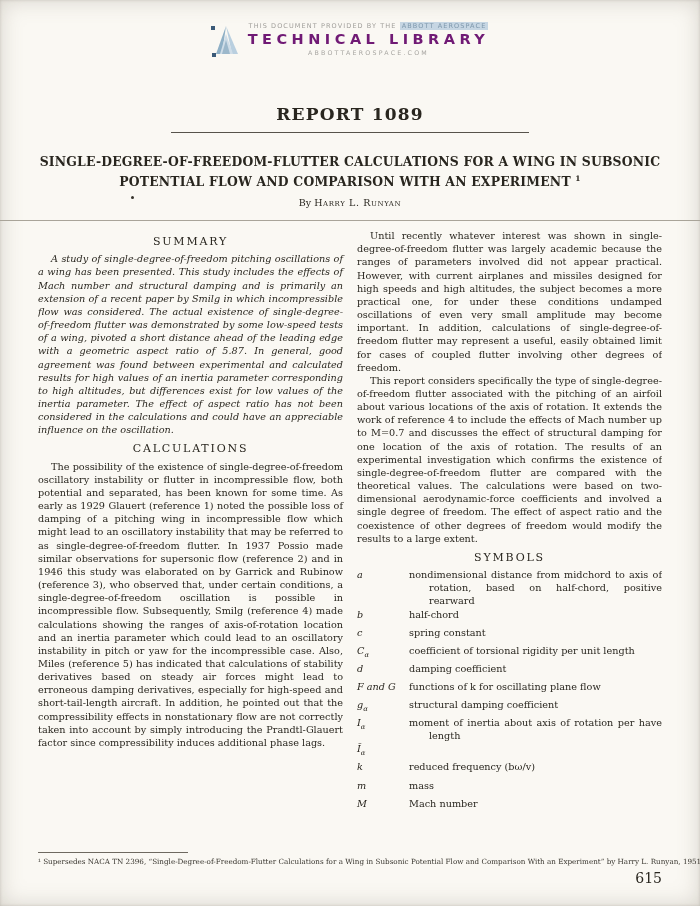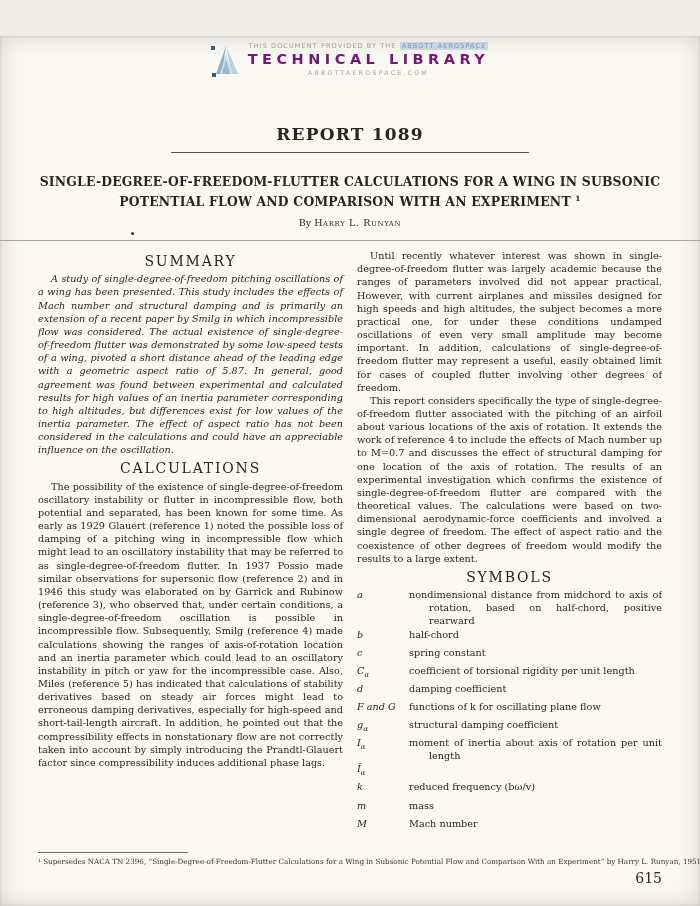--- a/index.html
+++ b/index.html
@@ -8,43 +8,42 @@
     font-family:"DejaVu Serif","Liberation Serif",serif;
     background:#efede8;
     overflow:hidden;
     position:relative;
     color:#29261f;
   }
   .page {
     position:absolute; inset:0;
     background:#faf8f3;
     box-shadow: inset 0 0 22px rgba(130,122,105,.30), inset 0 0 3px rgba(90,85,70,.25);
-    padding:0 38px;
-    margin-top:36px;
+    padding:16px 38px;
   }
   
   .watermark { display:flex; justify-content:center; align-items:flex-start; gap:7px; padding-top:6px; height:54px; }
   .wm-logo { width:30px; height:36px; margin-top:2px; flex:0 0 auto; }
   .wm-text { text-align:center; }
   .wm-line1 { font-family:"DejaVu Sans","Liberation Sans",sans-serif; font-size:6.5px; letter-spacing:1.1px; color:#a09e9a; white-space:nowrap; }
   .wm-line1 .hl { background:#c6d6e3; color:#7e98ac; padding:0 2px; }
   .wm-line2 { font-family:"DejaVu Sans","Liberation Sans",sans-serif; font-size:14.5px; font-weight:bold; letter-spacing:4.5px; color:#701a75; margin-top:1px; white-space:nowrap; }
   .wm-line3 { font-family:"DejaVu Sans","Liberation Sans",sans-serif; font-size:6.3px; letter-spacing:2.2px; color:#a7a5a1; margin-top:2px; white-space:nowrap; }
   
   .report-label { text-align:center; font-size:17px; font-weight:bold; letter-spacing:1.2px; margin-top:34px; }
   .report-rule { width:358px; height:1px; background:#57534b; margin:8px auto 0; }
   .doc-title { text-align:center; font-weight:bold; font-size:12.4px; line-height:16.5px; margin-top:21px; letter-spacing:.2px; }
   .doc-title sup { font-size:7.5px; }
   .byline { text-align:center; font-size:9.5px; margin-top:7px; }
   .byline .author { font-variant:small-caps; letter-spacing:.6px; }
   .top-rule { height:1px; background:#a9a499; margin:12px -38px 0 -38px; }
   
   .columns { display:flex; gap:14px; margin-top:8px; height:618px; overflow:hidden; }
   .col { width:50%; font-size:9.7px; line-height:13.15px; text-align:justify; }
-  .section-heading { text-align:center; font-size:14px; letter-spacing:1.8px; font-weight:normal; margin:6px 0 4px; }
+  .section-heading { text-align:center; font-size:11px; letter-spacing:1.8px; font-weight:normal; margin:6px 0 4px; }
   p.body-para { text-indent:13px; }
   .summary-body { font-style:italic; }
   
   .sym-list { margin-top:1px; }
   .sym-row { display:flex; }
   .sym-col { flex:0 0 52px; font-style:italic; }
   .sym-col sub { font-size:6.8px; font-style:italic; }
   .def-col { flex:1; padding-left:20px; text-indent:-20px; text-align:justify; }
   
   .footer { position:absolute; left:38px; right:38px; bottom:20px; }
@@ -127,21 +126,21 @@
         <div class="sym-row">
           <span class="sym-col"><span>F and G</span><sub></sub></span>
           <span class="def-col">functions of k for oscillating plane flow</span>
         </div>
         <div class="sym-row">
           <span class="sym-col"><span>g</span><sub>α</sub></span>
           <span class="def-col">structural damping coefficient</span>
         </div>
         <div class="sym-row">
           <span class="sym-col"><span>I</span><sub>α</sub></span>
-          <span class="def-col">moment of inertia about axis of rotation per unit length</span>
+          <span class="def-col">moment of inertia about axis of rotation per have length</span>
         </div>
         <div class="sym-row">
           <span class="sym-col"><span>Ī</span><sub>α</sub></span>
         </div>
         <div class="sym-row">
           <span class="sym-col"><span>k</span><sub></sub></span>
           <span class="def-col">reduced frequency (bω/v)</span>
         </div>
         <div class="sym-row">
           <span class="sym-col"><span>m</span><sub></sub></span>

